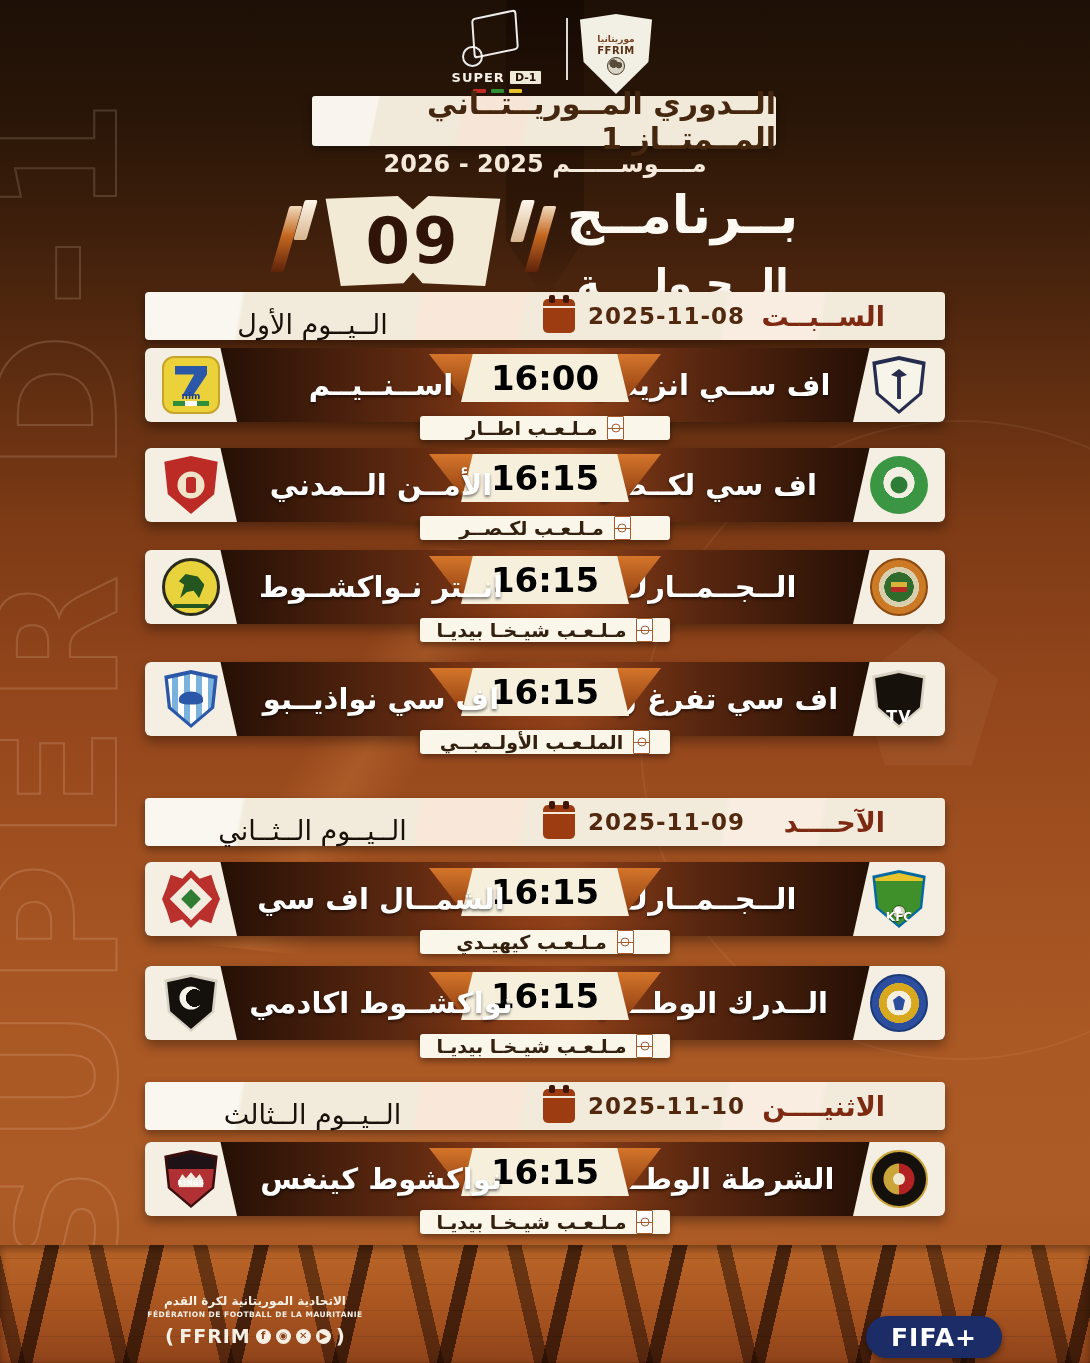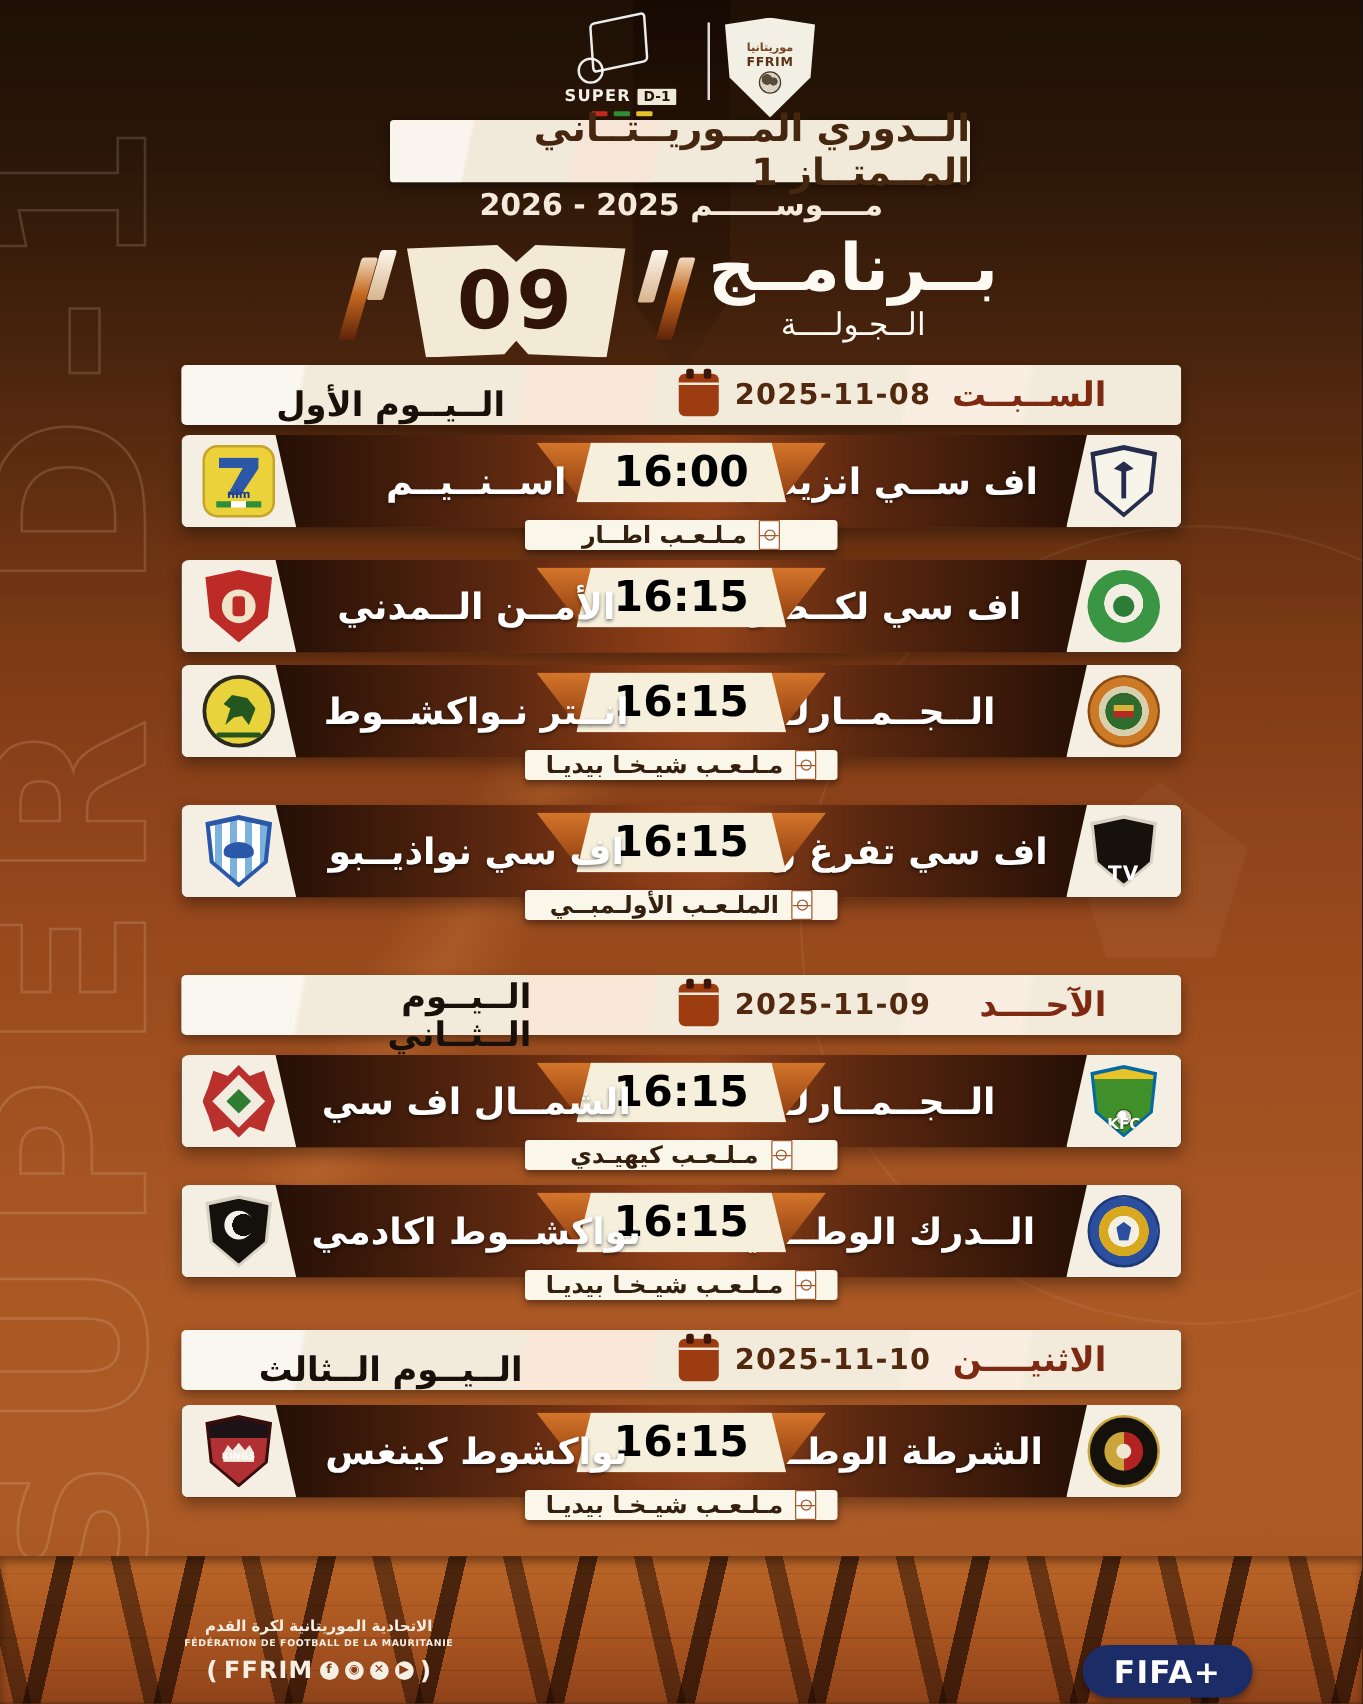--- a/index.html
+++ b/index.html
@@ -81,39 +81,39 @@
     background:#f3ead6;display:flex;align-items:center;justify-content:center;
     clip-path:polygon(4% 3%,42% 0,50% 15%,58% 0,96% 3%,88% 100%,55% 97%,50% 85%,45% 97%,12% 100%);
     color:#2f1407;font-weight:bold;font-size:64px;letter-spacing:3px;}
   .slash{position:absolute;width:13px;height:66px;transform:skewX(-16deg);z-index:2;
     background:linear-gradient(180deg,#f0d9bd 0%,#c4671f 45%,#5f230a 100%);border-radius:2px;}
   .sl1{left:280px;top:206px;} .sl2{left:299px;top:200px;height:40px;background:linear-gradient(180deg,#fdf6ea,#d8b48e);}
   .sl3{left:516px;top:200px;height:42px;background:linear-gradient(180deg,#fdf6ea,#d8b48e);}
   .sl4{left:534px;top:206px;}
   .prog-words{position:absolute;left:565px;top:188px;width:235px;z-index:2;text-align:center;direction:rtl;color:#fdfaf3;}
   .prog-w1{font-size:52px;font-weight:bold;line-height:1.05;}
-  .prog-w2{font-size:25px;font-weight:normal;letter-spacing:2px;margin-top:2px;}
+  .prog-w2{font-size:39px;font-weight:bold;letter-spacing:2px;margin-top:18px;}
   
   .content{position:absolute;left:145px;top:292px;width:800px;z-index:3;display:flex;flex-direction:column;}
   
   .dayhead{position:relative;height:48px;border-radius:4px;
     background:
       linear-gradient(100deg, rgba(255,255,255,.6) 0 12%, transparent 12.5% 34%, rgba(255,228,214,.55) 34.5% 47%, transparent 47.5% 72%, rgba(255,240,230,.5) 72.5% 84%, transparent 84.5%),
       #f2ebdb;
     box-shadow:0 4px 9px rgba(0,0,0,.38);}
   .dh-name{position:absolute;right:60px;top:0;bottom:0;display:flex;align-items:center;
     color:#7e2a12;font-weight:bold;font-size:27px;direction:rtl;}
   .dh-date{position:absolute;right:200px;top:0;bottom:0;display:flex;align-items:center;
     color:#52280e;font-weight:bold;font-size:23px;letter-spacing:1px;}
   .dh-cal{position:absolute;right:370px;top:7px;width:32px;height:34px;background:#9c3c10;border-radius:5px;}
   .dh-cal::before{content:"";position:absolute;left:6px;top:-4px;width:6px;height:8px;background:#3f1708;border-radius:2px;
     box-shadow:14px 0 0 #3f1708;}
   .dh-cal::after{content:"";position:absolute;left:0;right:0;top:7px;height:2px;background:#f2ebdb;}
   .dh-label{position:absolute;left:55px;top:17px;bottom:0;width:225px;display:flex;align-items:center;justify-content:center;
-    color:#191009;font-weight:bold;font-size:27px;direction:rtl;}
+    color:#191009;font-weight:normal;font-size:27px;direction:rtl;}
   
   .match{position:relative;}
   .bar{position:relative;height:74px;border-radius:6px;overflow:hidden;
     background:linear-gradient(90deg,#0e0602 0%,#240f05 9%,#5c2810 32%,#8a3c16 47%,#92421a 53%,#5c2810 68%,#240f05 91%,#0e0602 100%);
     box-shadow:0 6px 12px rgba(0,0,0,.35);}
   .panel{position:absolute;top:0;bottom:0;width:92px;background:#f4efe2;display:flex;align-items:center;justify-content:center;}
   .panel-r{right:0;clip-path:polygon(18% 0,100% 0,100% 100%,0 100%);}
   .panel-l{left:0;clip-path:polygon(0 0,82% 0,100% 100%,0 100%);}
   .team{position:absolute;top:0;bottom:0;display:flex;align-items:center;justify-content:center;
     color:#fff;font-weight:bold;font-size:29px;direction:rtl;text-shadow:0 2px 3px rgba(0,0,0,.5);white-space:nowrap;}
@@ -290,20 +290,24 @@
         <div class="team home">اف سي لكــصر</div>
         <div class="wings"></div>
         <div class="timebox">
             <span dir="ltr">16:15</span>
           </div>
         <div class="team away">الأمــن الــمدني</div>
         <div class="panel panel-l">
           <div class="crest c-amen"></div>
         </div>
       </div>
+      <div class="venue">
+        <span class="pitch-icon"></span>
+        <span>مـلـعـب لكـصــر</span>
+      </div>
     </div>
 
     <div class="match" style="margin-bottom:20px">
       <div class="bar">
         <div class="panel panel-r">
           <div class="crest c-dou"></div>
         </div>
         <div class="team home">الــجــمــارك</div>
         <div class="wings"></div>
         <div class="timebox">

